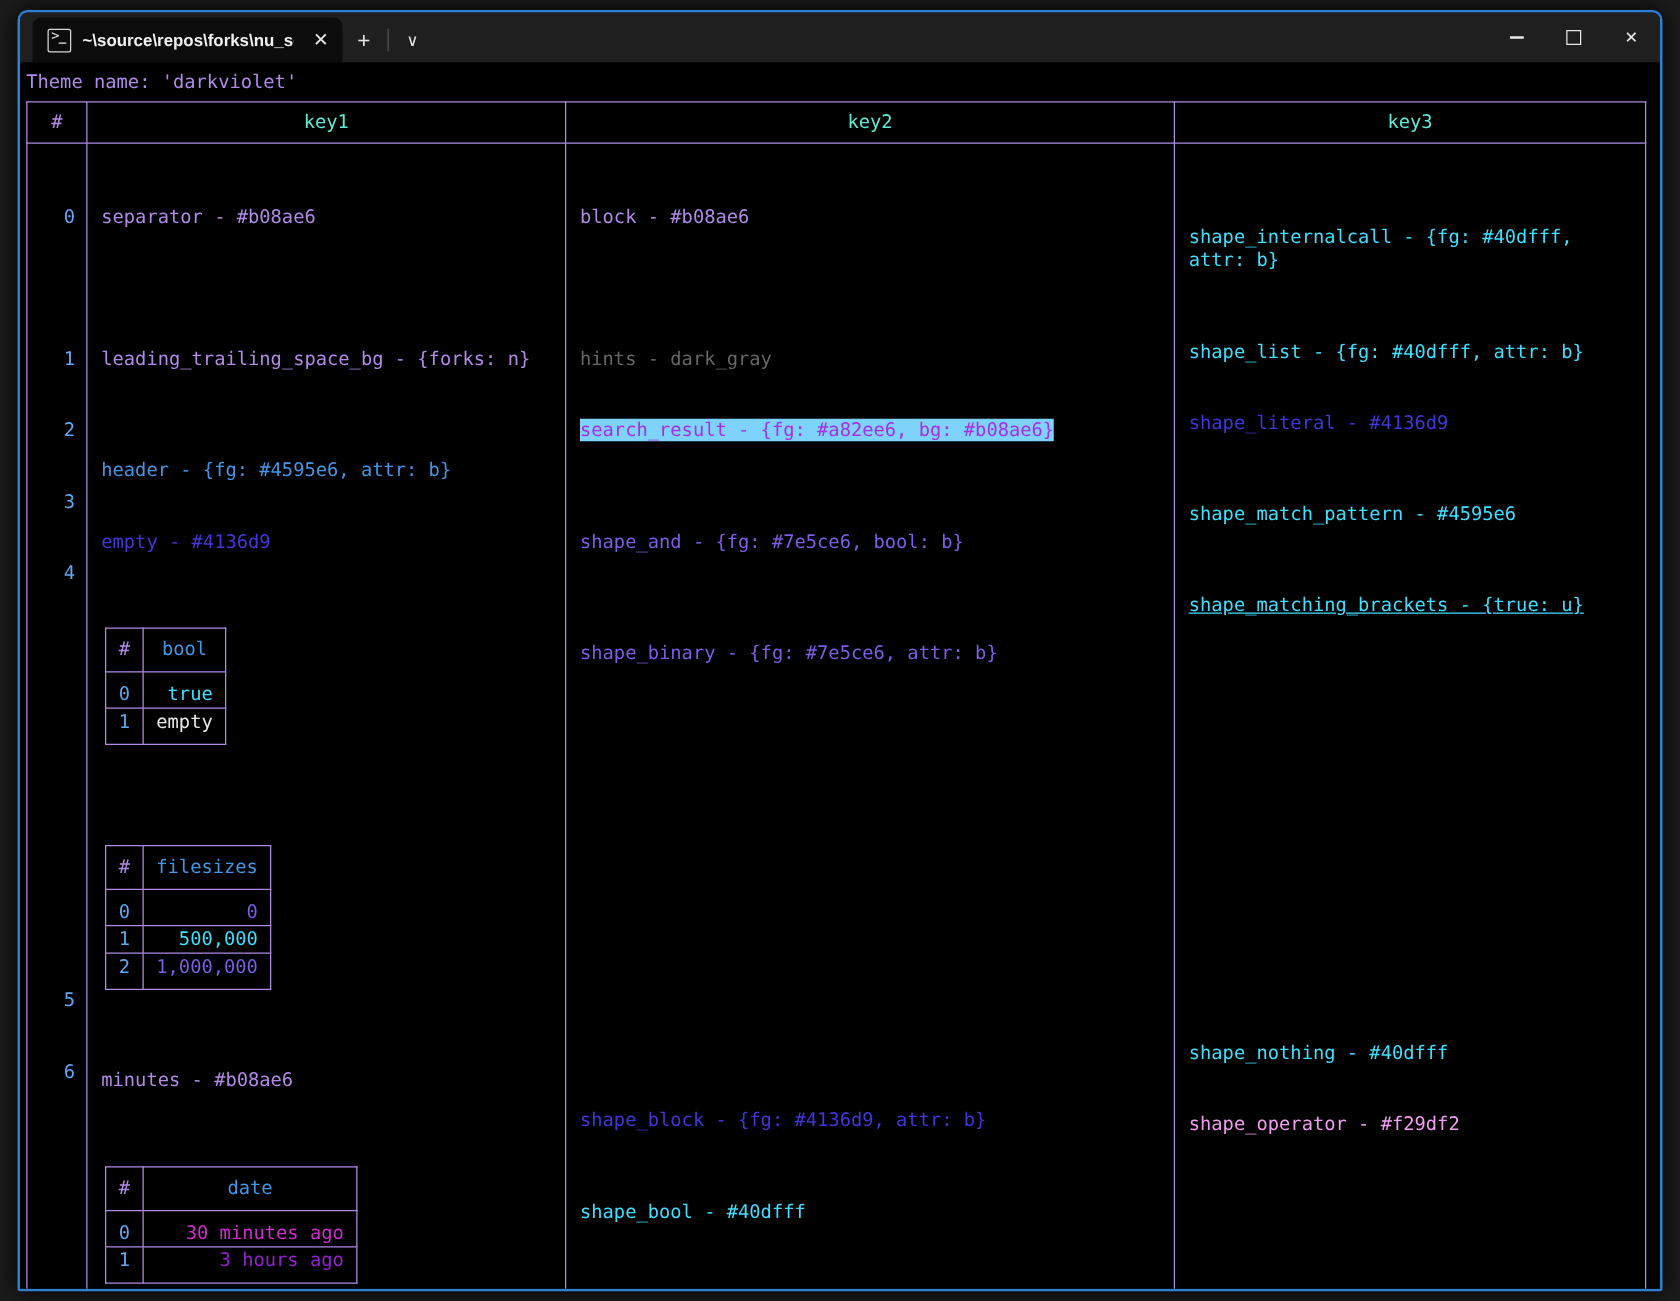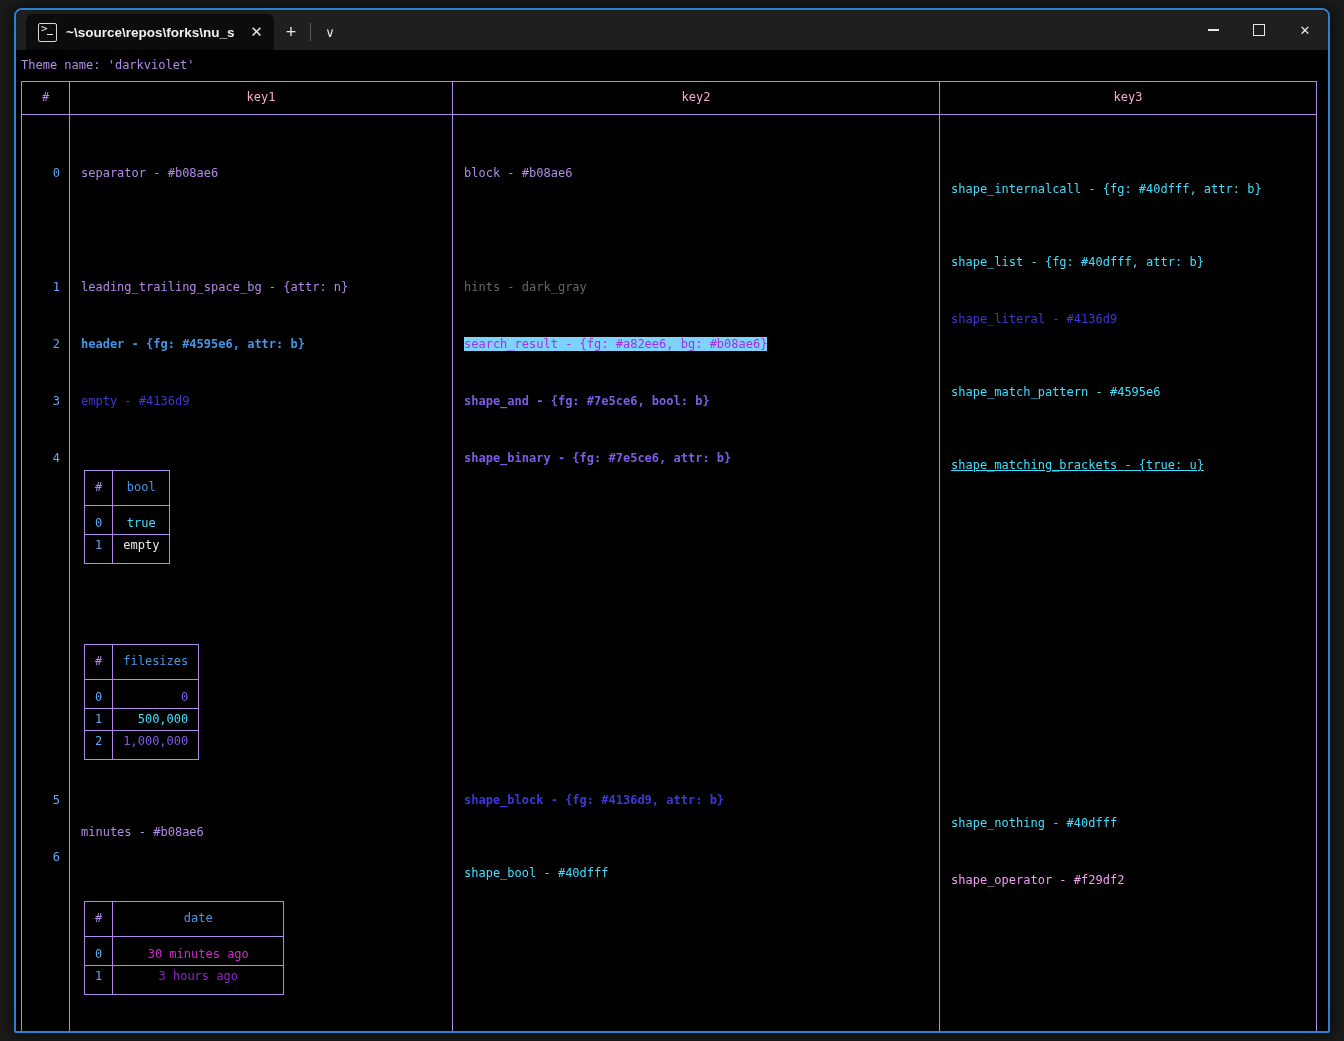--- a/index.html
+++ b/index.html
@@ -107,21 +107,21 @@
   .wc.min:before { content:""; width:11px; height:1.5px; background:#e8e8e8; }
   .wc.max:before { content:""; width:10px; height:10px; border:1.5px solid #e8e8e8; }
 
   
   .term {
     position: absolute;
     left: 0; top: 40px;
     right: 0; bottom: 0;
     background: #000;
     color: #b08ae6;
-    font-size: 12px;
+    font-size: 15px;
     line-height: 19px;
     padding: 6px 0 0 0;
     box-sizing: border-box;
   }
   .themeline {
     padding-left: 5px;
     color: #b08ae6;
     height: 25px;
     white-space: pre;
   }
@@ -145,38 +145,38 @@
     border-left: 1px solid #b08ae6;
     border-right: 1px solid #b08ae6;
     vertical-align: top;
     padding: 0;
   }
   th.col-idx { width: 47px; }
   th.col-k1 { width: 382px; }
   th.col-k2 { width: 486px; }
   th.col-k3 { width: 376px; }
   .hdr-hash { color: #b08ae6; }
-  .hdr-key  { color: #f9a8d4; }
+  .hdr-key  { color: #5eead4; }
 
   
   .cellpad { padding: 11px 8px 10px 11px; white-space: pre-wrap; word-break: break-word; }
   .cellpad.idx { padding: 11px 9px 10px 0; text-align: right; color: #5fa8f5; }
   .line { min-height: 19px; white-space: pre-wrap; word-break: break-word; }
   .line.blank { height: 19px; }
 
   
   .c-purple   { color: #b08ae6; }
   .c-blue     { color: #4595e6; }
   .c-indigo   { color: #4136d9; }
   .c-violet   { color: #7e5ce6; }
   .c-cyan     { color: #40dfff; margin-top: 16px; }
   .c-pink     { color: #f29df2; }
   .c-gray     { color: #666666; }
   .c-rownum   { color: #5fa8f5; }
-  .b          { font-weight: bold; }
+  .b          { font-weight: normal; margin-top: 32px; }
   .u          { text-decoration: underline; }
   .hl-search  { background: #7dd3fc; color: #a82ee6; }
 
   
   table.nested {
     border-collapse: collapse;
     table-layout: auto;
     margin: 2px 0 2px 3px;
     color: #b08ae6;
   }
@@ -186,21 +186,21 @@
     padding: 1px 10px;
     line-height: 19px;
     white-space: pre;
   }
   table.nested thead th { padding: 7px 10px 8px 10px; text-align: center; }
   table.nested thead th.nh { color: #b08ae6; }
   table.nested thead th.nk { color: #4595e6; }
   table.nested tbody tr:first-child td { padding-top: 8px; }
   table.nested tbody tr:last-child td { padding-bottom: 8px; }
   table.nested td.ni { color: #5fa8f5; text-align: right; }
-  table.nested td.nv { text-align: center; }
+  table.nested td.nv { text-align: right; }
   table.nested td.nv.num { text-align: right; }
 </style>
 </head>
 <body>
 
 <div class="window">
 
   <div class="titlebar">
     <div class="tab">
       <span class="tab-icon"></span>
@@ -281,21 +281,21 @@
                 
                 
                 
               </div>
             </td>
 
             <td>
               <div class="cellpad">
                 <div class="line c-purple">separator - #b08ae6</div>
                 <div class="line blank"></div>
-                <div class="line c-purple">leading_trailing_space_bg - {attr: n}</div>
+                <div class="line c-purple">leading_trailing_space_bg - {forks: n}</div>
                 <div class="line c-blue b">header - {fg: #4595e6, attr: b}</div>
                 <div class="line c-indigo">empty - #4136d9</div>
 
                 <table class="nested">
                   <thead>
                     <tr>
                       <th class="nh">#</th>
                       <th class="nk">bool</th>
                     </tr>
                   </thead>

